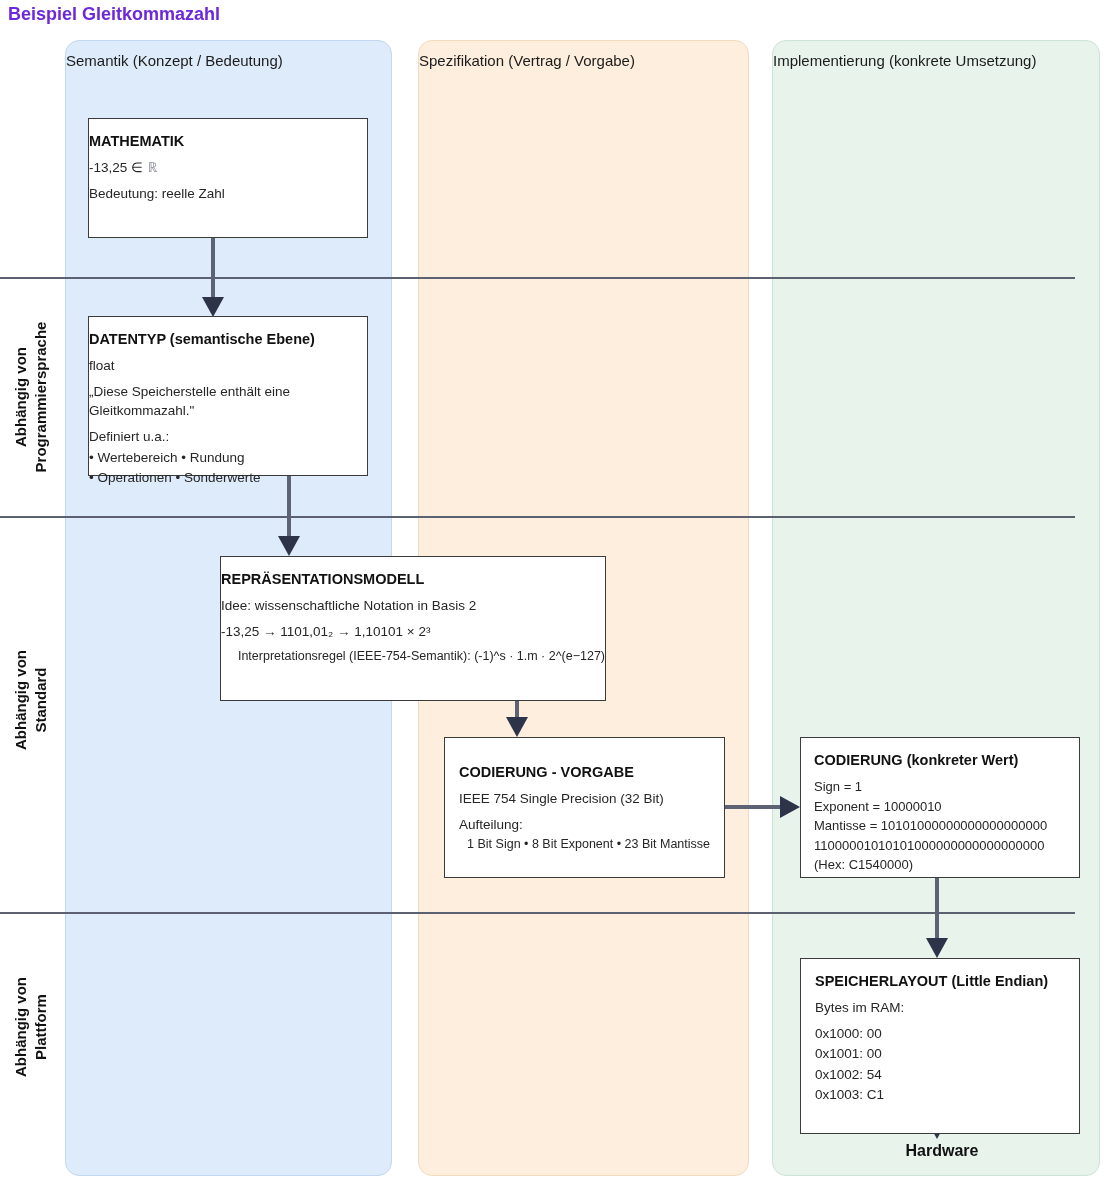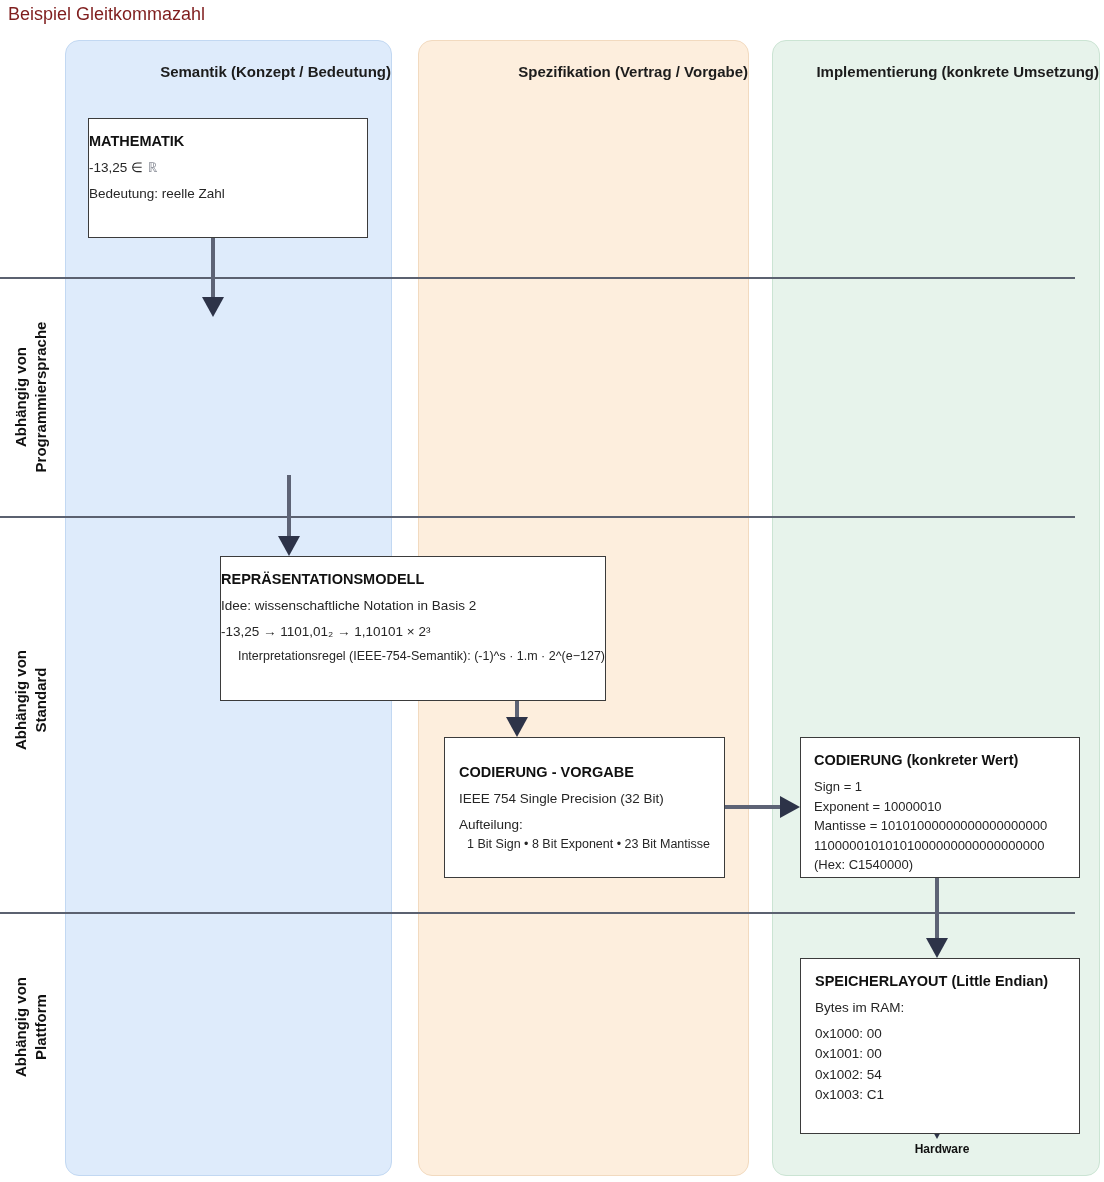--- a/index.html
+++ b/index.html
@@ -2,28 +2,28 @@
 <html><head>
 <meta charset="utf-8">
 <style>
   html,body { margin:0; padding:0; background:#ffffff; }
   .page {
     position:relative; width:1104px; height:1182px; background:#ffffff;
     font-family:"Liberation Sans", sans-serif; color:#222; overflow:hidden;
   }
   .page-title {
     position:absolute; left:8px; top:4px;
-    font-size:18px; font-weight:normal; color:#7f1d1d;
+    font-size:18px; font-weight:bold; color:#6d28d9;
   }
   .col { position:absolute; top:40px; height:1136px; border-radius:14px; box-sizing:border-box; }
   .col1 { left:65px;  width:327px; background:#deebfb; border:1px solid #c2d8f2; }
   .col2 { left:418px; width:331px; background:#fdeedd; border:1px solid #f2dabf; }
   .col3 { left:772px; width:328px; background:#e7f3eb; border:1px solid #cbe4d3; }
   .col-header {
-    margin-top:22px; text-align:right; font-weight:bold; font-size:15px; color:#1c1c1c;
+    margin-top:11px; text-align:left; font-weight:normal; font-size:15px; color:#1c1c1c;
   }
   .hline { position:absolute; left:0; height:2px; background:#5b6170; z-index:2; }
   .side-label {
     position:absolute; z-index:2; transform:translate(-50%,-50%) rotate(-90deg);
     font-weight:bold; font-size:15px; color:#111; text-align:center; line-height:1.3;
     white-space:nowrap;
   }
   .nbox {
     position:absolute; z-index:4; background:#ffffff; border:1.5px solid #3b3b3b;
     box-sizing:border-box; padding:12px 0; font-size:13.5px; color:#262626;
@@ -42,21 +42,21 @@
     border-left:11px solid transparent; border-right:11px solid transparent;
     border-top:20px solid #2d3348;
   }
   .head-right {
     position:absolute; z-index:3; width:0; height:0;
     border-top:11px solid transparent; border-bottom:11px solid transparent;
     border-left:20px solid #2d3348;
   }
   .hw-label {
     position:absolute; z-index:4; transform:translateX(-50%);
-    font-weight:bold; font-size:12px; color:#111;
+    font-weight:bold; font-size:16px; color:#111;
   }
 </style>
 </head>
 <body>
 
 <div class="page">
 
   <div class="page-title">Beispiel Gleitkommazahl</div>
 
   <div class="col col1">
@@ -85,20 +85,28 @@
     <div>Abhängig von</div>
     <div>Plattform</div>
   </div>
 
   <div class="nbox" style="left:88px; top:118px; width:280px; height:120px;">
     <div class="btitle">MATHEMATIK</div>
     <p><span>-13,25 ∈</span><span class="set-r">ℝ</span></p>
     <p>Bedeutung: reelle Zahl</p>
   </div>
 
+  <div class="nbox" style="left:88px; top:316px; width:280px; height:160px;">
+    <div class="btitle">DATENTYP (semantische Ebene)</div>
+    <p>float</p>
+    <p>„Diese Speicherstelle enthält eine Gleitkommazahl."</p>
+    <p class="tight">Definiert u.a.:</p>
+    <p class="tight">• Wertebereich • Rundung</p>
+    <p class="tight">• Operationen • Sonderwerte</p>
+  </div>
 
   <div class="nbox" style="left:208px; top:556px; width:386px; height:145px;margin-left:12px;">
     <div class="btitle">REPRÄSENTATIONSMODELL</div>
     <p>Idee: wissenschaftliche Notation in Basis 2</p>
     <p>-13,25 → 1101,01₂ → 1,10101 × 2³</p>
     <p class="fs12">Interpretationsregel (IEEE-754-Semantik): (-1)^s · 1.m · 2^(e−127)</p>
   </div>
 
   <div class="nbox" style="left:444px; top:737px; width:281px; height:141px; padding:24px 14px;">
     <div class="btitle">CODIERUNG - VORGABE</div>

